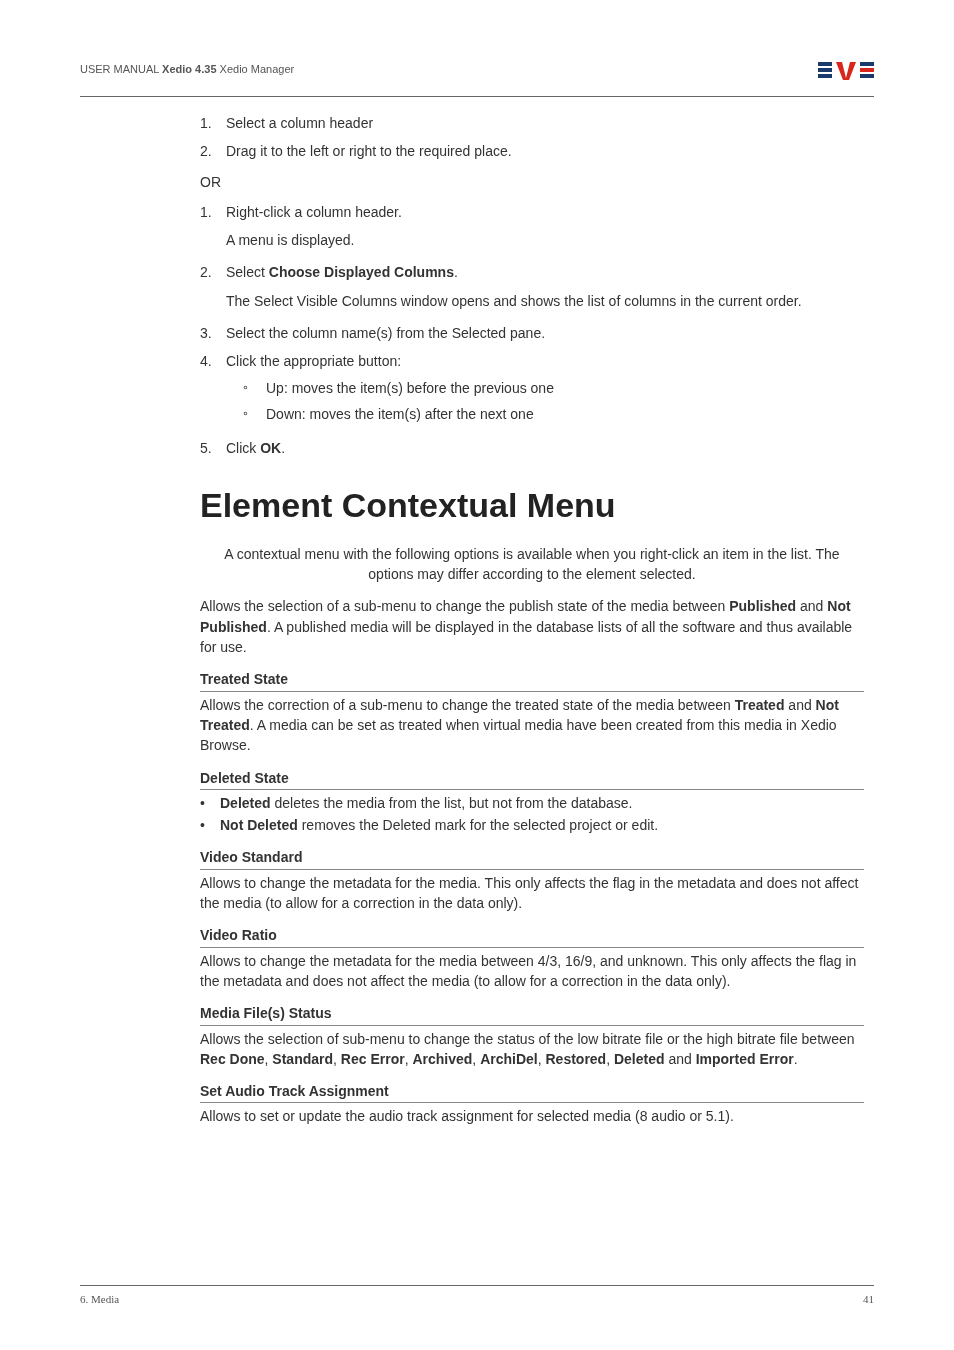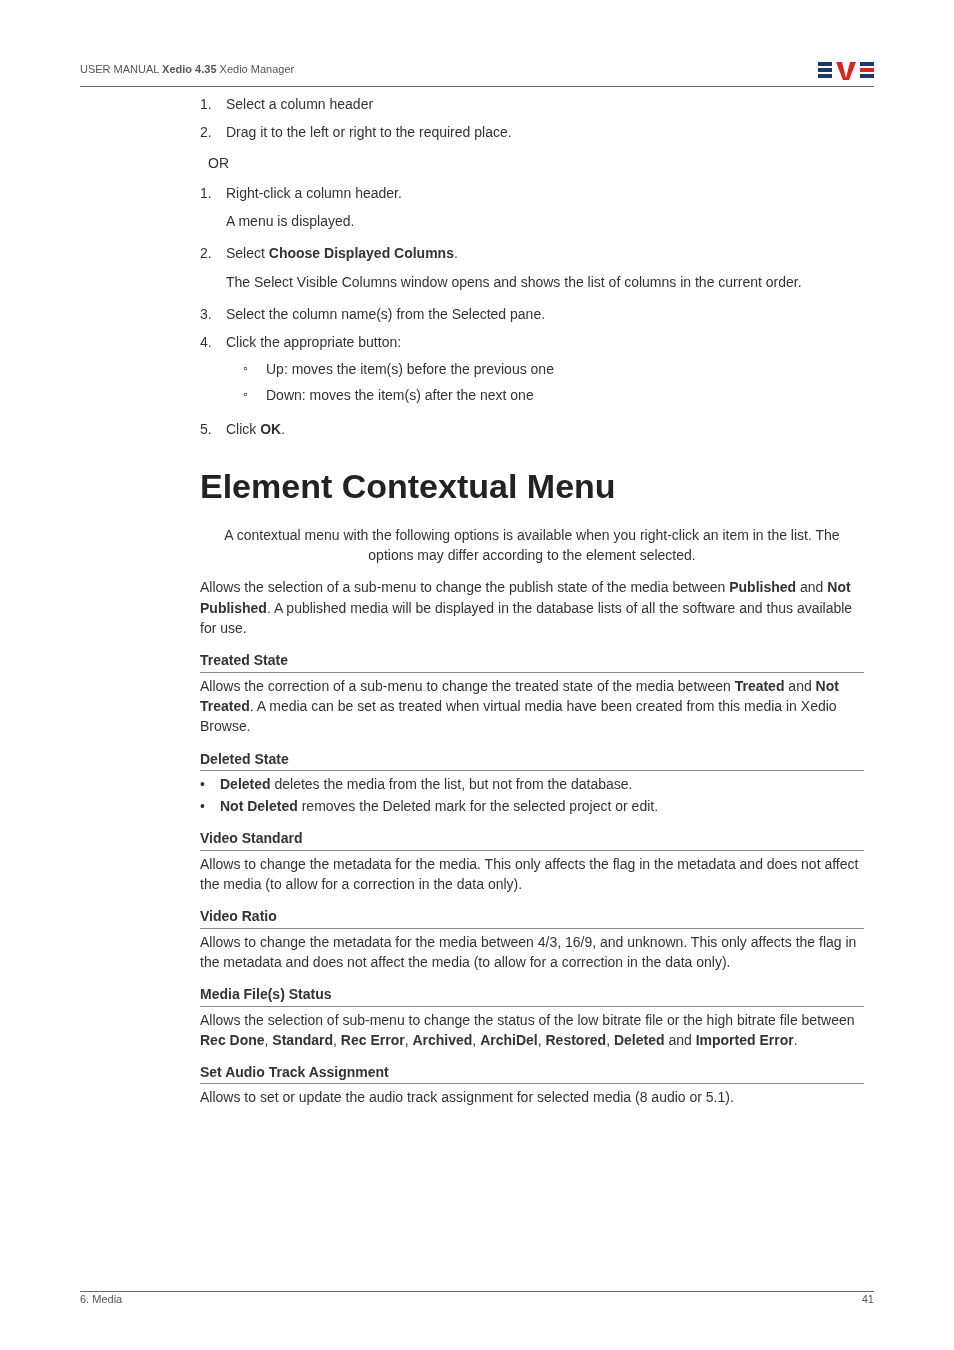--- a/index.html
+++ b/index.html
@@ -13,22 +13,22 @@
     line-height: 1.45;
   }
   .page {
     padding: 58px 80px 0 80px;
   }
   .header {
     display: flex;
     justify-content: space-between;
     align-items: center;
     border-bottom: 1px solid #666;
-    padding-bottom: 4px;
-    margin-bottom: 7px;
+    padding-bottom: 14px;
+    margin-bottom: 16px;
   }
   .header-text {
     font-size: 11px;
     color: #555;
   }
   .header-text .bold { font-weight: bold; }
   .logo svg { display: block; }
   .content {
     margin-left: 120px;
     padding-right: 10px;
@@ -47,21 +47,20 @@
   ol.num-list > li > .txt {
     flex: 1;
   }
   .indent-follow {
     margin-left: 26px;
     margin-bottom: 12px;
     margin-top: -2px;
   }
   .or-line {
     margin-bottom: 10px;
-    margin-left: 8px;
   }
   ul.sub-list {
     list-style: none;
     margin-top: 6px;
   }
   ul.sub-list > li {
     display: flex;
     margin-bottom: 6px;
     padding-left: 16px;
   }
@@ -101,24 +100,26 @@
   }
   ul.dot-list > li > .dot {
     flex: 0 0 20px;
   }
   .footer {
     position: absolute;
     left: 80px;
     right: 80px;
     bottom: 42px;
     border-top: 1px solid #666;
+    padding-top: 6px;
     display: flex;
     justify-content: space-between;
     font-size: 11px;
     color: #555;
+    font-family: Liberation Serif, serif;
   }
   b, strong { font-weight: bold; }
 </style>
 </head>
 <body>
 
 <div class="page">
   <div class="header">
     <div class="header-text">
       <span>USER MANUAL </span><span class="bold">Xedio 4.35</span><span> Xedio Manager</span>

